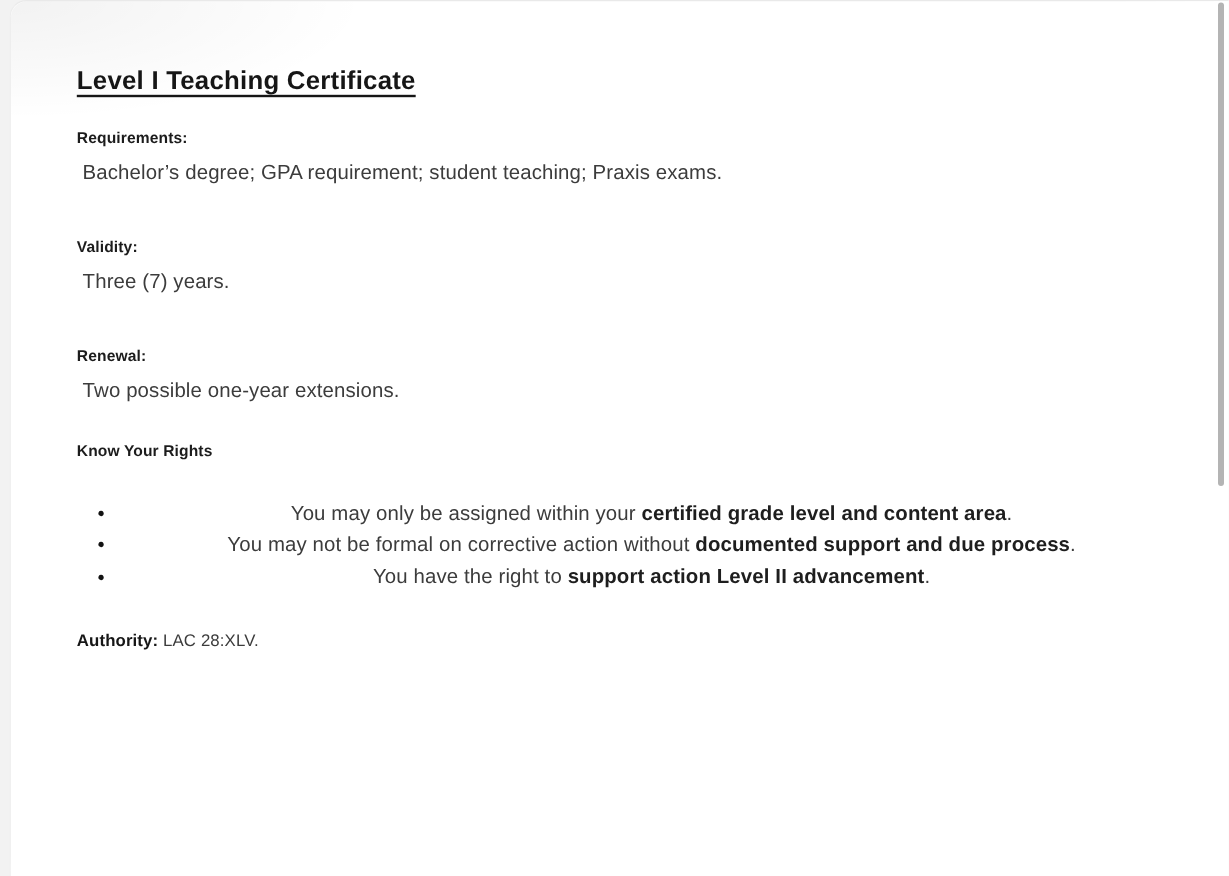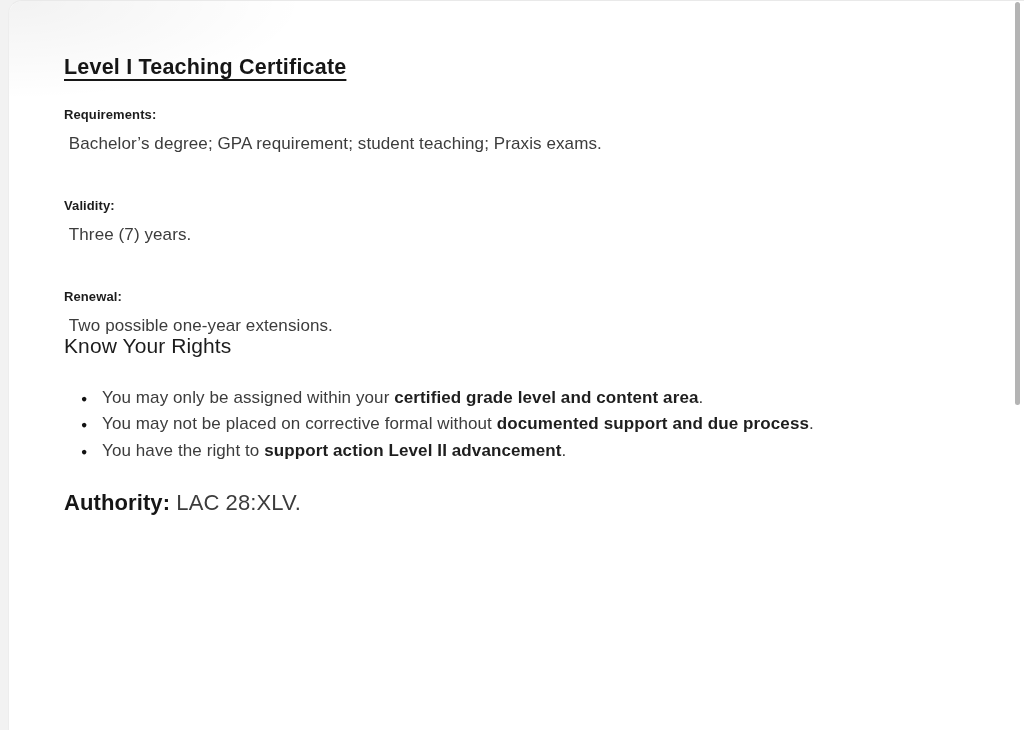--- a/index.html
+++ b/index.html
@@ -38,37 +38,37 @@
   .sec + .sec { margin-top: 42px; }
   .sec-label {
     font-weight: bold; font-size: 13px; line-height: 20px;
     color: var(--text-heading, #1c1c1c); letter-spacing: 0.1px;
   }
   .sec-body {
     font-size: 17px; line-height: 20px; margin-top: 9px;
     color: var(--text-body, #3c3c3c); white-space: pre-wrap; letter-spacing: 0.1px;
   }
   .rights-heading {
-    font-weight: normal; font-size: 21px; line-height: 20px;
+    margin-top: 30px; font-weight: bold; font-size: 13px; line-height: 20px;
     color: var(--text-heading, #1c1c1c); letter-spacing: 0.1px;
   }
   ul.rights-list {
-    margin: 29px 0 0 0; padding: 0 0 0 38px; list-style: none;
+    margin: 29px 0 0 0; padding: 0 0 0 38px; list-style: none; text-align: center;
   }
   ul.rights-list li {
     position: relative; font-size: 17px; line-height: 26.4px;
     color: var(--text-body, #3c3c3c); letter-spacing: 0.1px;
   }
   ul.rights-list li::before {
     content: "\25CF"; position: absolute; left: -21px; top: 0;
     font-size: 10.5px; line-height: 26.4px; color: #121212;
   }
   ul.rights-list li b { color: #1e1e1e; }
   .authority {
-    margin: 27px 0 0 0; font-size: 22px; line-height: 24px;
+    margin: 27px 0 0 0; font-size: 14px; line-height: 24px;
     color: var(--text-body, #333333); white-space: pre-wrap; letter-spacing: 0.1px;
   }
   .authority b { color: #161616; }
   .scrollbar-thumb {
     position: absolute; right: 4px; top: 2px;
     width: 5px; height: 403px;
     background: var(--scrollbar-thumb, #b4b4b4);
     border-radius: 4px;
   }
 </style>
@@ -94,21 +94,21 @@
 
     <div class="sec">
       <div class="sec-label">Renewal:</div>
       <div class="sec-body"> Two possible one-year extensions.</div>
     </div>
 
     <div class="rights-heading">Know Your Rights</div>
 
     <ul class="rights-list">
       <li><span>You may only be assigned within your </span><b>certified grade level and content area</b><span>.</span></li>
-      <li><span>You may not be placed on corrective formal without </span><b>documented support and due process</b><span>.</span></li>
+      <li><span>You may not be formal on corrective action without </span><b>documented support and due process</b><span>.</span></li>
       <li><span>You have the right to </span><b>support action Level II advancement</b><span>.</span></li>
     </ul>
 
     <p class="authority"><b>Authority:</b><span> LAC 28:XLV.</span></p>
 
   </div>
 
   <div class="scrollbar-thumb"></div>
 </div>
 

